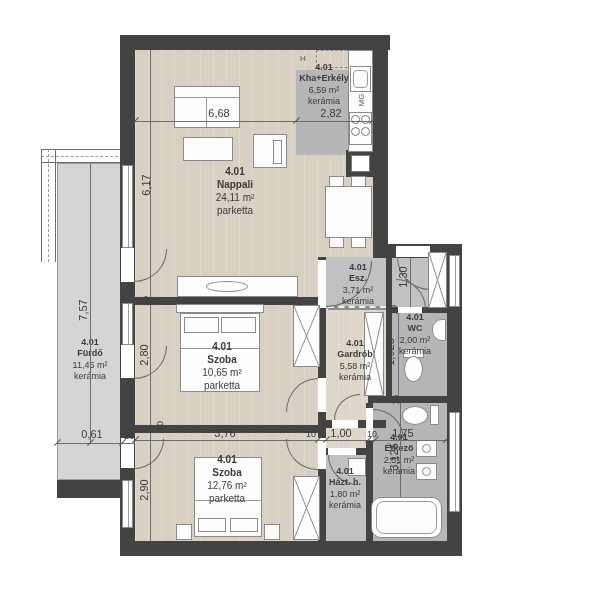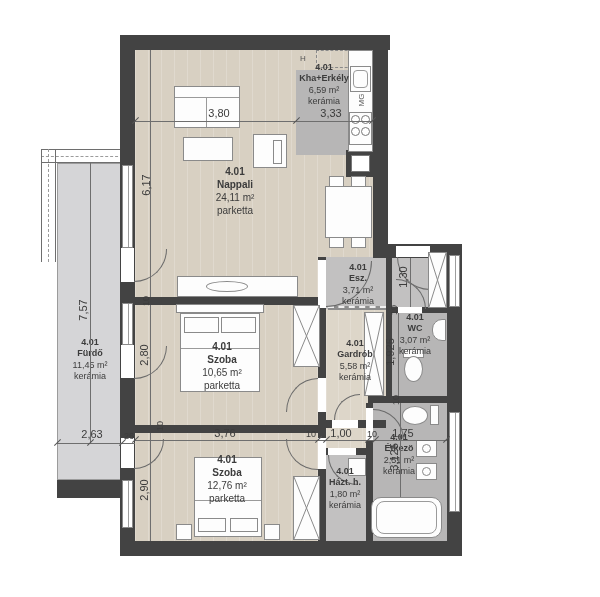--- a/index.html
+++ b/index.html
@@ -218,21 +218,21 @@
   </div>
   <div class="rl sm" style="left:330px;top:262px;width:56px">
     <div class="b">4.01</div>
     <div class="b">Esz.</div>
     <div>3,71 m²</div>
     <div>kerámia</div>
   </div>
   <div class="rl sm" style="left:392px;top:312px;width:46px">
     <div class="b">4.01</div>
     <div class="b">WC</div>
-    <div>3,07 m²</div>
+    <div>2,00 m²</div>
     <div>kerámia</div>
   </div>
   <div class="rl sm" style="left:322px;top:338px;width:66px">
     <div class="b">4.01</div>
     <div class="b">Gardrób</div>
     <div>5,58 m²</div>
     <div>kerámia</div>
   </div>
   <div class="rl" style="left:182px;top:340px;width:80px">
     <div class="b">4.01</div>
@@ -275,25 +275,25 @@
   <div class="tick" style="left:131px;top:439px"></div>
   <div class="tick" style="left:314px;top:439px"></div>
   <div class="tick" style="left:322px;top:439px"></div>
   <div class="tick" style="left:364px;top:439px"></div>
   <div class="tick" style="left:371px;top:439px"></div>
   <div class="tick" style="left:442px;top:439px"></div>
   <div class="tick" style="left:86px;top:442px"></div>
   <div class="tick" style="left:53px;top:442px"></div>
   <div class="tick" style="left:118px;top:442px"></div>
 
-  <div class="dim" style="left:219px;top:113px">3,80</div>
-  <div class="dim" style="left:331px;top:113px">3,33</div>
+  <div class="dim" style="left:219px;top:113px">6,68</div>
+  <div class="dim" style="left:331px;top:113px">2,82</div>
   <div class="dimv" style="left:146px;top:185px">6,17</div>
   <div class="dimv" style="left:83px;top:310px">7,57</div>
-  <div class="dim" style="left:92px;top:434px">2,63</div>
+  <div class="dim" style="left:92px;top:434px">0,61</div>
   <div class="dim fs9" style="left:129px;top:436px">26</div>
   <div class="dimv fs9" style="left:146px;top:301px">10</div>
   <div class="dimv" style="left:144px;top:355px">2,80</div>
   <div class="dimv" style="left:144px;top:490px">2,90</div>
   <div class="dimv fs9" style="left:160px;top:426px">10</div>
   <div class="dim" style="left:225px;top:433px">3,76</div>
   <div class="dim fs9" style="left:311px;top:434px">10</div>
   <div class="dim" style="left:341px;top:433px">1,00</div>
   <div class="dim fs9" style="left:372px;top:434px">10</div>
   <div class="dim" style="left:403px;top:433px">1,75</div>

